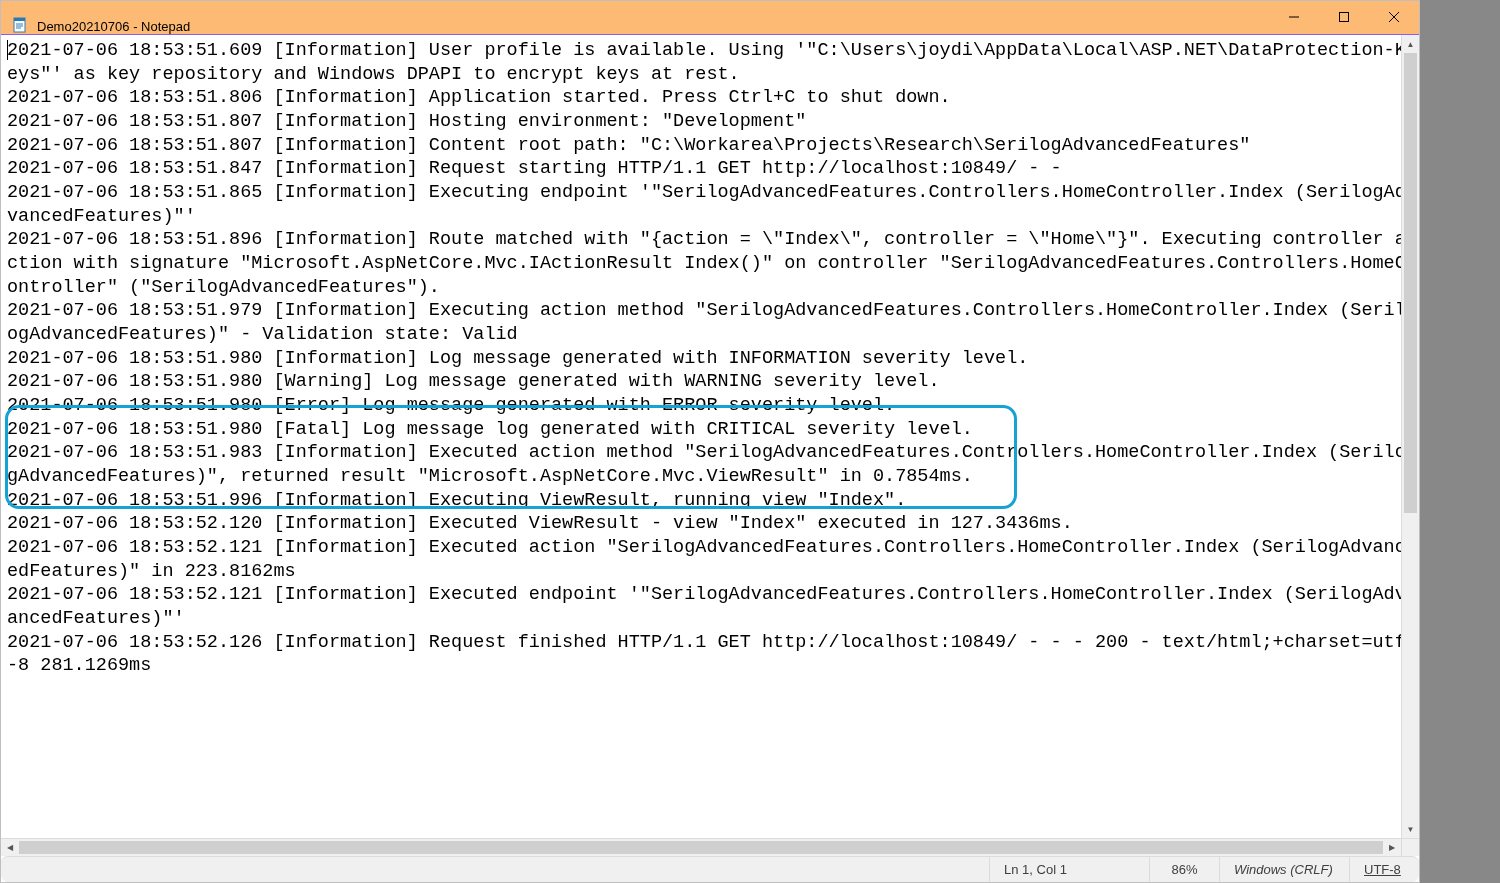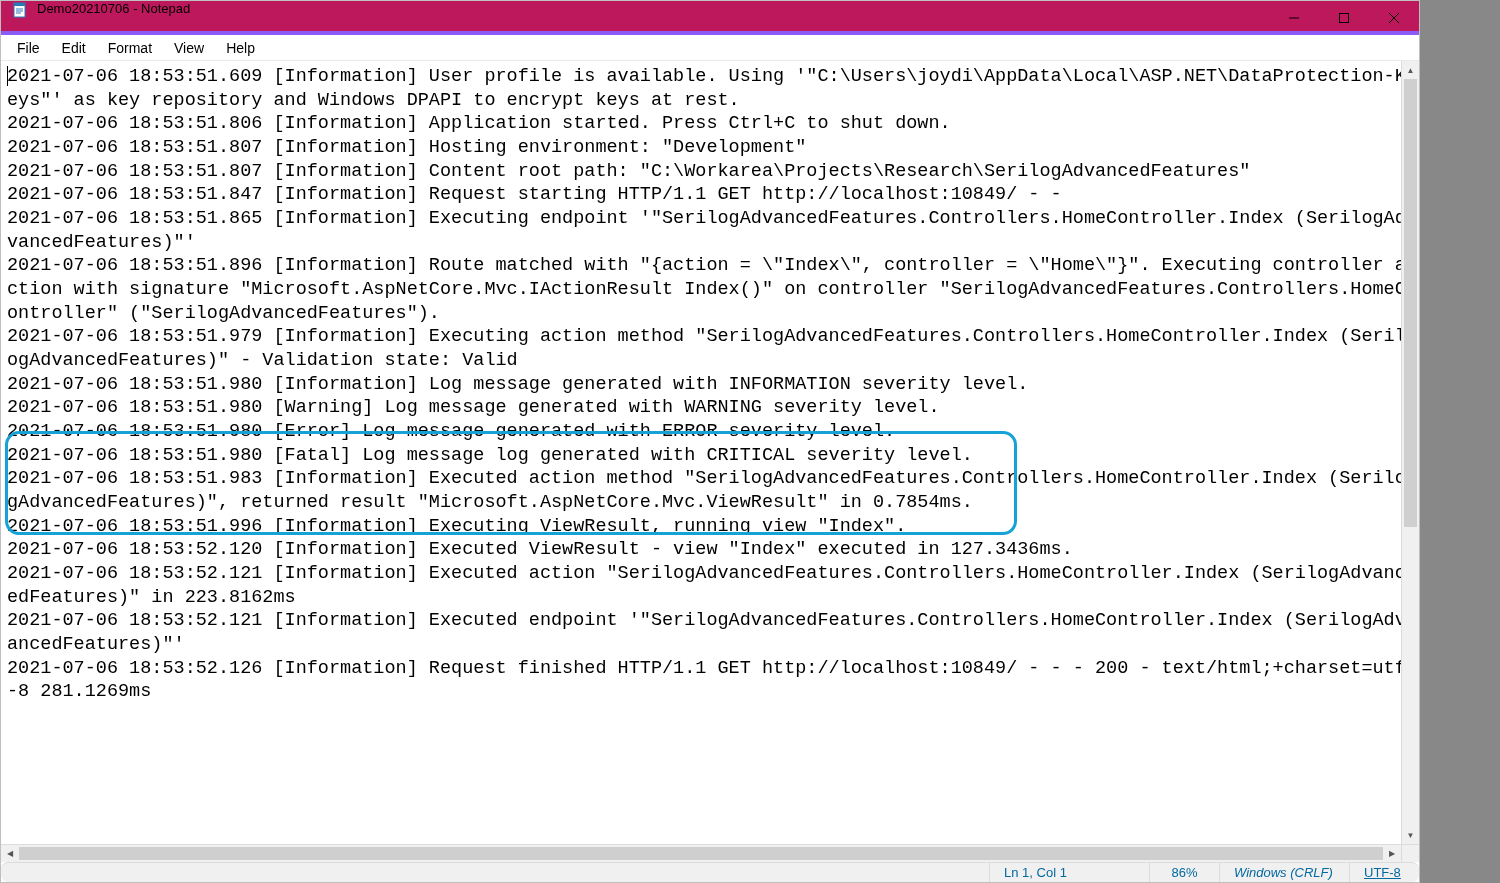--- a/index.html
+++ b/index.html
@@ -15,23 +15,23 @@
     left: 0; top: 0;
     width: 1420px; height: 883px;
     background: #fff;
     border: 1px solid #bfbfbf;
     display: flex;
     flex-direction: column;
   }
   .titlebar {
     height: 34px;
     display: flex;
-    align-items: flex-start;
-    background: #be185d;
-    border-bottom: 4px solid #8b5cf6;
+    align-items: flex-end;
+    background: #fdba74;
+    border-bottom: 1px solid #8b5cf6;
   }
   .titlebar .icon {
     width: 18px; height: 18px;
     margin: 0 8px 0 10px;
     display: flex; align-items: center; justify-content: center;
   }
   .titlebar .title {
     font-size: 13px;
     color: #000;
     flex: 0 0 auto;
@@ -112,27 +112,27 @@
     position:absolute; left:0; right:18px; bottom:0; height:18px;
     background:#f0f0f0; border-top:1px solid #dcdcdc;
     display:flex;
   }
   .hscroll .arrow{width:18px;display:flex;align-items:center;justify-content:center;font-size:8px;color:#555;}
   .hscroll .track{flex:1;position:relative;}
   .hscroll .thumb{position:absolute;top:2px;bottom:2px;left:0;width:100%;background:#cfcfcf;}
   .corner{position:absolute;right:0;bottom:0;width:18px;height:18px;background:#f0f0f0;border-left:1px solid #dcdcdc;border-top:1px solid #dcdcdc;}
 
   .statusbar {
-    height: 20px;
+    height: 26px;
     background: #f0f0f0;
     border-top: 1px solid #dcdcdc;
     display: flex;
     align-items: stretch;
     font-size: 13px;
-    color: #0369a1;
+    color: #404040;
     border-radius: 7px;
   }
   .statusbar .cell {
     border-left: 1px solid #dcdcdc;
     padding: 0 14px;
     display:flex; align-items:center;
     white-space: nowrap;
   }
   .statusbar .flex { flex:1; border-left:none; }
   .statusbar .cell.zoom { min-width:70px; justify-content:center;}
@@ -168,27 +168,20 @@
         </svg>
     </div>
     <div class="winbtn close">
       <svg width="10" height="10" viewBox="0 0 10 10">
           <line x1="0" y1="0" x2="10" y2="10" stroke="#000" stroke-width="1"></line>
           <line x1="10" y1="0" x2="0" y2="10" stroke="#000" stroke-width="1"></line>
         </svg>
     </div>
   </div>
 
-  <div class="menubar">
-    <div class="menuitem">File</div>
-    <div class="menuitem">Edit</div>
-    <div class="menuitem">Format</div>
-    <div class="menuitem">View</div>
-    <div class="menuitem">Help</div>
-  </div>
 
   <div class="editor-wrap">
     <div class="editor" id="editor"><span class="caret"></span>2021-07-06 18:53:51.609 [Information] User profile is available. Using '"C:\Users\joydi\AppData\Local\ASP.NET\DataProtection-Keys"' as key repository and Windows DPAPI to encrypt keys at rest.
 2021-07-06 18:53:51.806 [Information] Application started. Press Ctrl+C to shut down.
 2021-07-06 18:53:51.807 [Information] Hosting environment: "Development"
 2021-07-06 18:53:51.807 [Information] Content root path: "C:\Workarea\Projects\Research\SerilogAdvancedFeatures"
 2021-07-06 18:53:51.847 [Information] Request starting HTTP/1.1 GET http://localhost:10849/ - -
 2021-07-06 18:53:51.865 [Information] Executing endpoint '"SerilogAdvancedFeatures.Controllers.HomeController.Index (SerilogAdvancedFeatures)"'
 2021-07-06 18:53:51.896 [Information] Route matched with "{action = \"Index\", controller = \"Home\"}". Executing controller action with signature "Microsoft.AspNetCore.Mvc.IActionResult Index()" on controller "SerilogAdvancedFeatures.Controllers.HomeController" ("SerilogAdvancedFeatures").
 2021-07-06 18:53:51.979 [Information] Executing action method "SerilogAdvancedFeatures.Controllers.HomeController.Index (SerilogAdvancedFeatures)" - Validation state: Valid

